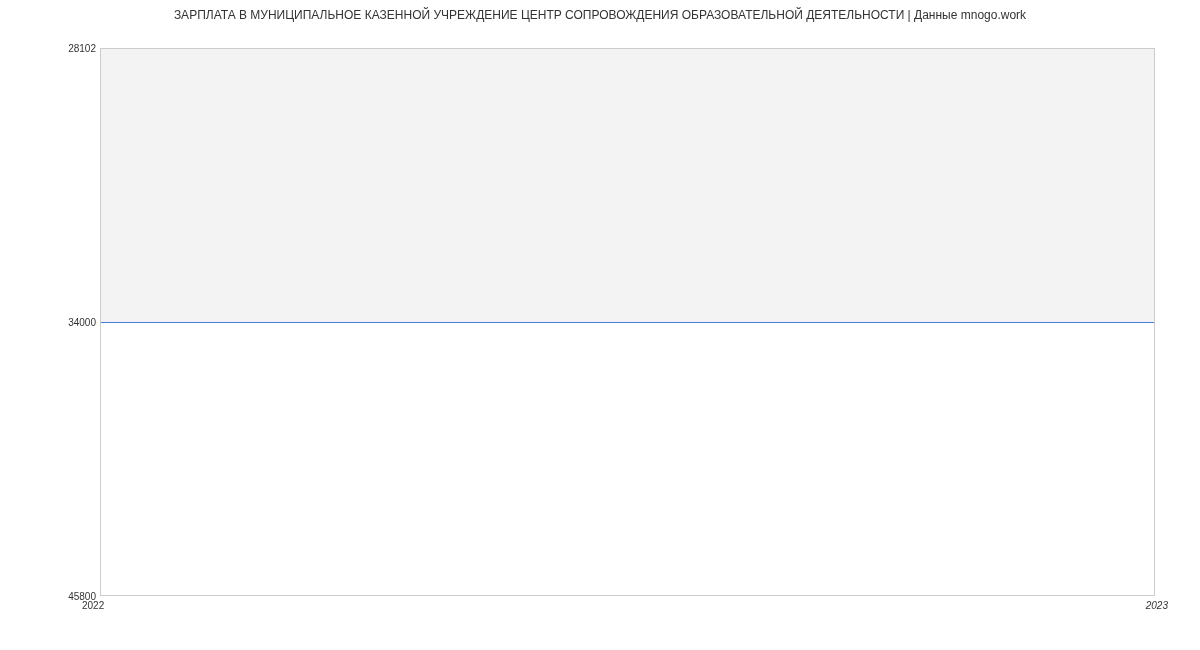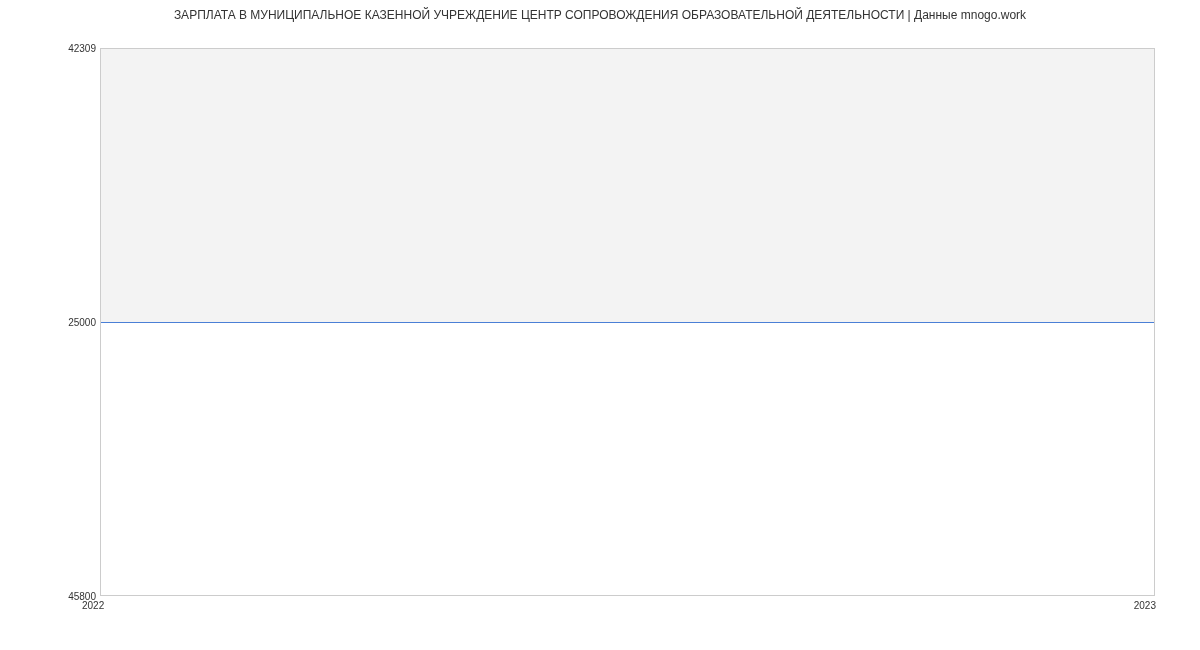--- a/index.html
+++ b/index.html
@@ -62,31 +62,31 @@
     .y-tick-top { top: 48px; }
     .y-tick-mid { top: 322px; }
     .y-tick-bot { top: 596px; }
     .x-tick {
       position: absolute;
       top: 600px;
       font-size: 10px;
       color: #333;
     }
     .x-tick-left { left: 82px; text-align: right; }
-    .x-tick-right { right: 44px; }
+    .x-tick-right { right: 32px; font-style: italic; }
   </style>
 </head>
 <body>
 
 <div class="chart-title">ЗАРПЛАТА В МУНИЦИПАЛЬНОЕ КАЗЕННОЙ УЧРЕЖДЕНИЕ ЦЕНТР СОПРОВОЖДЕНИЯ ОБРАЗОВАТЕЛЬНОЙ ДЕЯТЕЛЬНОСТИ | Данные mnogo.work</div>
 
 <div class="plot-area">
   <div class="plot-upper"></div>
   <div class="plot-lower"></div>
   <div class="data-line"></div>
 </div>
 
-<div class="y-tick y-tick-top">42309</div>
-<div class="y-tick y-tick-mid">25000</div>
+<div class="y-tick y-tick-top">28102</div>
+<div class="y-tick y-tick-mid">34000</div>
 <div class="y-tick y-tick-bot">45800</div>
 
 <div class="x-tick x-tick-left">2022</div>
 <div class="x-tick x-tick-right">2023</div>
 
 </body></html>

